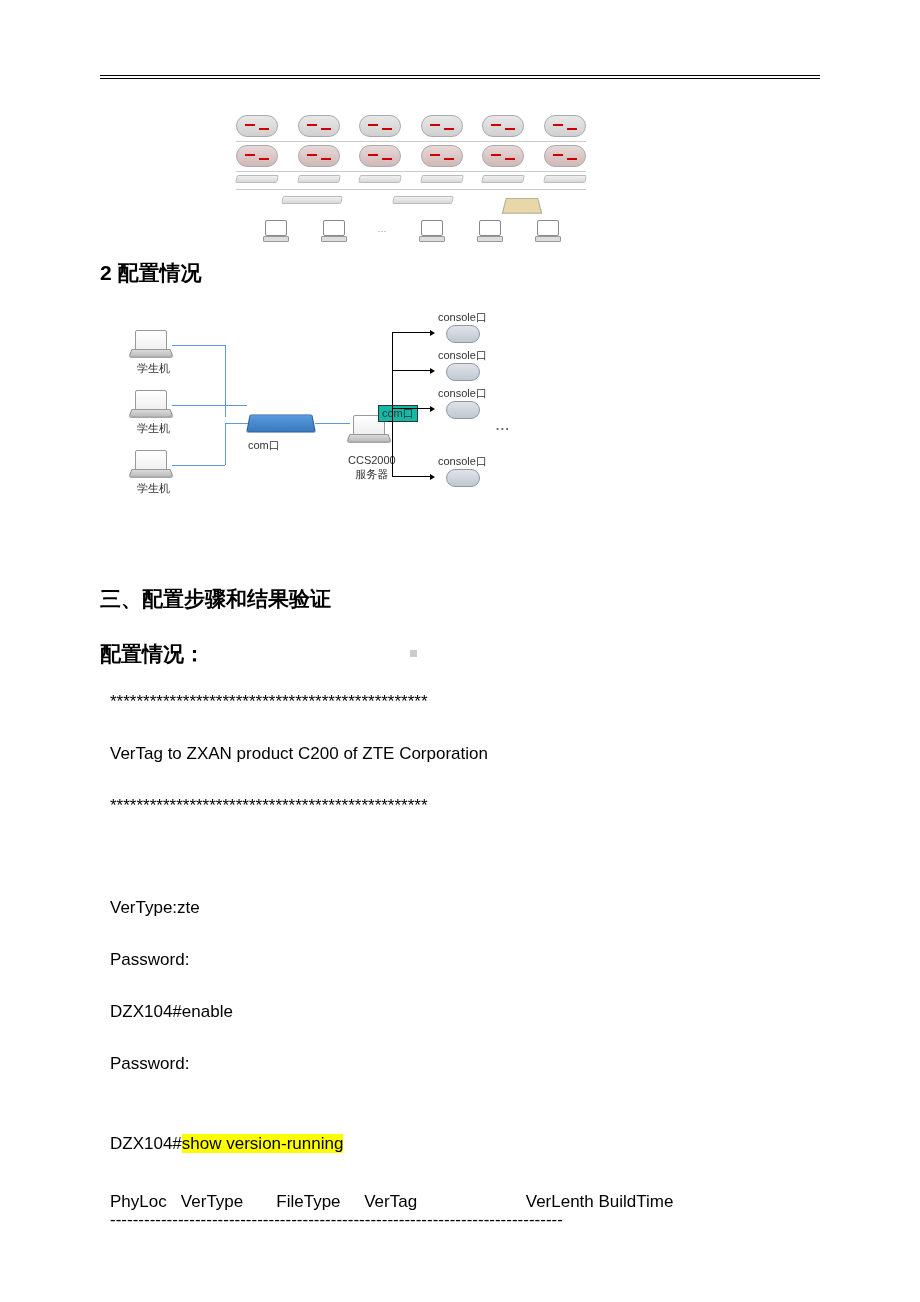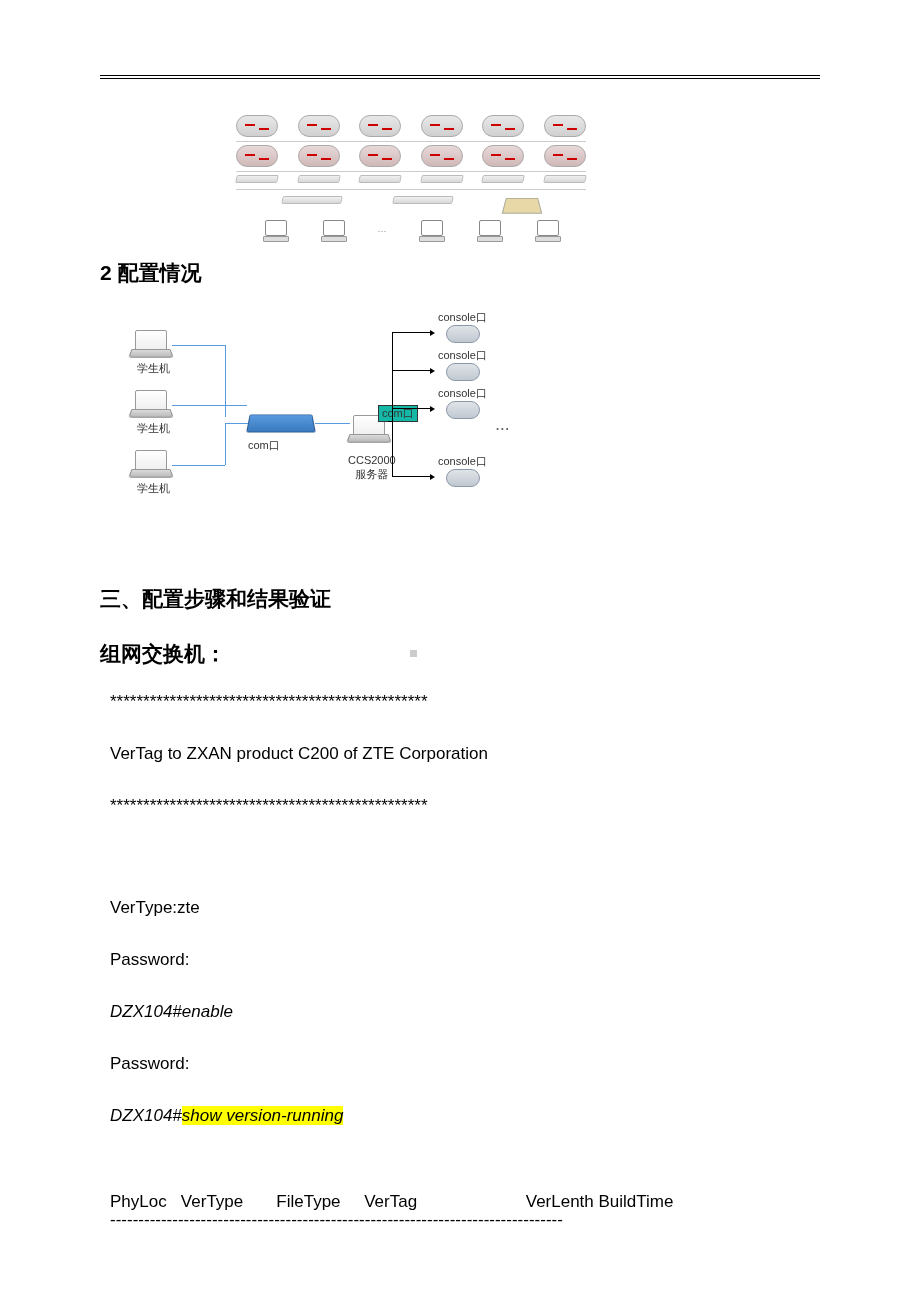--- a/index.html
+++ b/index.html
@@ -303,27 +303,27 @@
   <div class="cd-console-label" style="left:308px;top:66px;">console口</div>
   <div class="cd-console-label" style="left:308px;top:134px;">console口</div>
 
   <div style="position:absolute;left:300px;top:10px;width:0;height:0;border-left:5px solid #000;border-top:3px solid transparent;border-bottom:3px solid transparent;"></div>
   <div style="position:absolute;left:300px;top:48px;width:0;height:0;border-left:5px solid #000;border-top:3px solid transparent;border-bottom:3px solid transparent;"></div>
   <div style="position:absolute;left:300px;top:86px;width:0;height:0;border-left:5px solid #000;border-top:3px solid transparent;border-bottom:3px solid transparent;"></div>
   <div style="position:absolute;left:300px;top:154px;width:0;height:0;border-left:5px solid #000;border-top:3px solid transparent;border-bottom:3px solid transparent;"></div>
 </div>
 
 <div id="h-steps" class="heading-2">三、配置步骤和结果验证</div>
-<div id="h-program" class="heading-2">组网交换机：</div>
+<div id="h-program" class="heading-2">配置情况：</div>
 <div class="small-gray-square"></div>
 
 <div class="body-line" style="top:692px;">************************************************</div>
 <div class="body-line" style="top:744px;">VerTag to ZXAN product C200 of ZTE Corporation</div>
 <div class="body-line" style="top:796px;">************************************************</div>
 <div class="body-line" style="top:898px;">VerType:zte</div>
 <div class="body-line" style="top:950px;">Password:</div>
-<div class="body-line" style="top:1002px;font-style:italic;">DZX104#enable</div>
+<div class="body-line" style="top:1002px;">DZX104#enable</div>
 <div class="body-line" style="top:1054px;">Password:</div>
-<div class="body-line" style="top:1106px;font-style:italic;">
+<div class="body-line" style="top:1134px;">
   <span>DZX104#</span><span class="highlight">show version-running</span>
 </div>
 <div class="body-line" style="top:1192px;white-space:pre;">PhyLoc   VerType       FileType     VerTag                       VerLenth BuildTime</div>
 <div class="body-line" style="top:1210px;">--------------------------------------------------------------------------------</div>
 
 </body></html>

